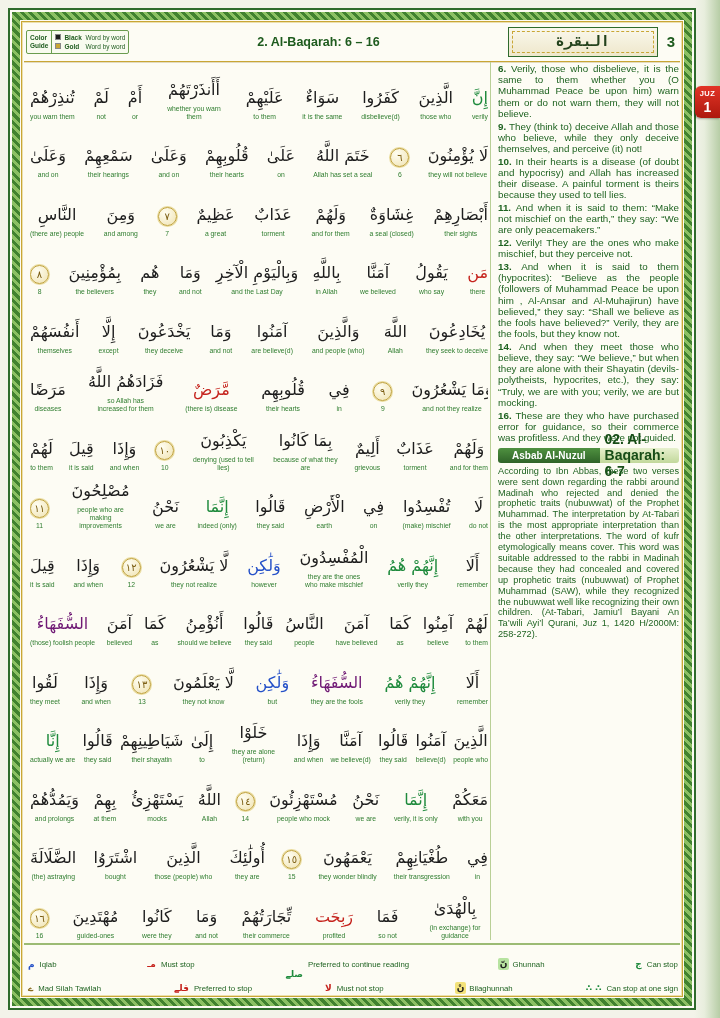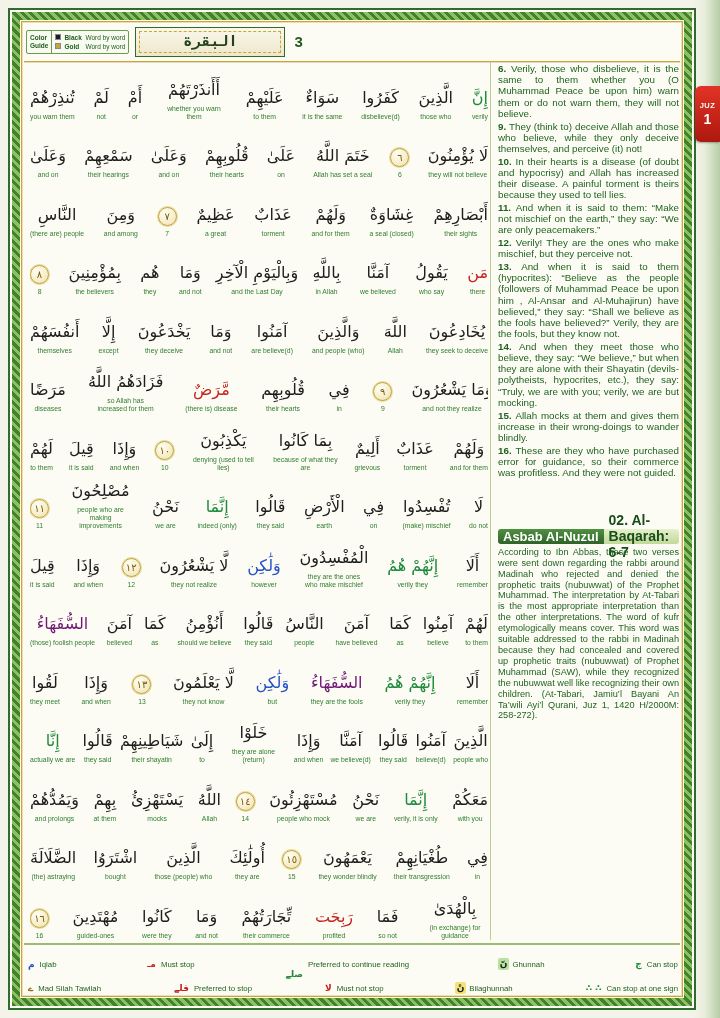--- a/index.html
+++ b/index.html
@@ -39,21 +39,21 @@
     display:flex; align-items:center; justify-content:center;
     font-family:Liberation Mono, monospace; font-size:15px; font-weight:bold; color:#23421c; }
   .surah-callig::before { content:""; position:absolute; inset:3px; border:1px dashed #c9a635; }
   .page-num { font-size:15px; font-weight:bold; color:#1e5b1e; padding:0 3px; }
 
   
   .main { flex:1 1 auto; display:flex; min-height:0; }
   .quran-col { flex:1 1 auto; min-width:0; padding:2px 2px 0 6px;
     display:flex; flex-direction:column; justify-content:space-between; overflow:hidden; }
   .trans-col { flex:0 0 190px; width:190px; border-left:1px solid #b9cf96;
-    padding:1px 1px 0 7px; overflow:hidden; display:flex; flex-direction:column;gap:46px; }
+    padding:1px 1px 0 7px; overflow:hidden; display:flex; flex-direction:column; }
 
   
   .qline { direction:rtl; display:flex; justify-content:space-between;
     align-items:flex-end; height:57px; overflow:hidden; }
   .word, .vnum { display:flex; flex-direction:column; align-items:center;
     justify-content:flex-end; max-width:72px; text-align:center; }
   .ar { font-family:"DejaVu Sans", sans-serif; font-size:16px; line-height:28px;
     white-space:nowrap; }
   .c-k { color:#1d1d1d; } .c-r { color:#c5231d; } .c-g { color:#1e8a3c; }
   .c-b { color:#2450c8; } .c-o { color:#701a75; }
@@ -67,36 +67,36 @@
   .num-en { color:#2f7d2f; }
 
   
   .verse { margin:0 0 1.5px; font-size:9.8px; line-height:11.2px;
     text-align:justify; color:#1f6321; }
   .verse b { font-weight:bold; }
 
   .asbab { margin-top:3px; }
   .asbab-bar { display:flex; height:15px; margin-bottom:3px; }
   .asbab-title { background:linear-gradient(#4f9140,#2f6328); color:#fff; font-weight:bold;
-    font-size:13px; padding:0 5px; display:flex; align-items:center; border-radius:3px 0 0 3px; white-space:nowrap; }
+    font-size:10px; padding:0 14px; display:flex; align-items:center; border-radius:3px 0 0 3px; white-space:nowrap; }
   .asbab-ref { flex:1; background:linear-gradient(#e6f0cd,#c2d89b); color:#174d17; font-weight:bold;
     font-size:14px; display:flex; align-items:center; padding:0 5px; border-radius:0 3px 3px 0; }
   .asbab-body { font-size:9.2px; line-height:10.9px; text-align:justify; color:#1f6321; }
 
   
   .footer-legend { flex:0 0 auto; border-top:2px solid #9cbb74; margin-top:3px;
     padding:3px 2px 0; display:flex; flex-direction:column; gap:2px; }
   .legend-row { display:flex; justify-content:space-between; align-items:center; }
   .legend-item { display:flex; align-items:center; gap:3px; font-size:7.8px; color:#1f6321; }
   .legend-sym { font-family:"DejaVu Sans", sans-serif; font-size:9px; font-weight:bold;
     padding:0 2px; border-radius:2px; line-height:12px; }
   .legend-label { white-space:nowrap; }
 
   
-  .juz-tab { position:absolute; right:0; top:86px; width:25px; height:56px;
+  .juz-tab { position:absolute; right:0; top:86px; width:25px; height:32px;
     background:linear-gradient(#e23426,#ad180e); border-radius:6px 0 0 6px;
     color:#fff; display:flex; flex-direction:column; align-items:center;
     justify-content:center; gap:1px; box-shadow:-1px 1px 2px rgba(0,0,0,.3); }
   .juz-word { font-size:7.5px; font-weight:bold; letter-spacing:.5px; }
   .juz-num { font-size:14px; font-weight:bold; }
 </style>
 </head>
 <body>
 
 <div class="edge-shade"></div>
@@ -116,20 +116,21 @@
               <div class="cg-name">Black</div>
               <div class="cg-label">Word by word</div>
             </div>
             <div class="cg-row">
               <div class="cg-swatch" style="background: rgb(201, 166, 53);"></div>
               <div class="cg-name">Gold</div>
               <div class="cg-label">Word by word</div>
             </div>
           </div>
       </div>
+      <div class="header-title">2. Al-Baqarah: 6 – 16</div>
       <div class="surah-callig">
         <span>البقرة</span>
       </div>
       <div class="page-num">3</div>
     </div>
 
     <div class="main">
       <div class="quran-col">
           <div class="qline">
             <div class="word">
@@ -676,21 +677,20 @@
         </div>
       <div class="trans-col">
         <div id="verses">
             <p class="verse"><b>6. </b>Verily, those who disbelieve, it is the same to them whether you (O Muhammad Peace be upon him) warn them or do not warn them, they will not believe.</p>
             <p class="verse"><b>9. </b>They (think to) deceive Allah and those who believe, while they only deceive themselves, and perceive (it) not!</p>
             <p class="verse"><b>10. </b>In their hearts is a disease (of doubt and hypocrisy) and Allah has increased their disease. A painful torment is theirs because they used to tell lies.</p>
             <p class="verse"><b>11. </b>And when it is said to them: “Make not mischief on the earth,” they say: “We are only peacemakers.”</p>
             <p class="verse"><b>12. </b>Verily! They are the ones who make mischief, but they perceive not.</p>
             <p class="verse"><b>13. </b>And when it is said to them (hypocrites): “Believe as the people (followers of Muhammad Peace be upon him , Al-Ansar and Al-Muhajirun) have believed,” they say: “Shall we believe as the fools have believed?” Verily, they are the fools, but they know not.</p>
             <p class="verse"><b>14. </b>And when they meet those who believe, they say: “We believe,” but when they are alone with their Shayatin (devils- polytheists, hypocrites, etc.), they say: “Truly, we are with you; verily, we are but mocking.</p>
-            <p class="verse"><b>15. </b>Allah mocks at them and gives them increase in their wrong-doings to wander blindly.</p>
             <p class="verse"><b>16. </b>These are they who have purchased error for guidance, so their commerce was profitless. And they were not guided.</p>
           </div>
         <div class="asbab">
           <div class="asbab-bar">
             <div class="asbab-title">Asbab Al-Nuzul</div>
             <div class="asbab-ref">02. Al-Baqarah: 6-7</div>
           </div>
           <div class="asbab-body">According to Ibn Abbas, these two verses were sent down regarding the rabbi around Madinah who rejected and denied the prophetic traits (nubuwwat) of the Prophet Muhammad. The interpretation by At-Tabari is the most appropriate interpretation than the other interpretations. The word of kufr etymologically means cover. This word was suitable addressed to the rabbi in Madinah because they had concealed and covered up prophetic traits (nubuwwat) of Prophet Muhammad (SAW), while they recognized the nubuwwat well like recognizing their own children. (At-Tabari, Jamiu’l Bayani An Ta’wili Ayi’l Qurani, Juz 1, 1420 H/2000M: 258-272).</div>
         </div>
       </div>

